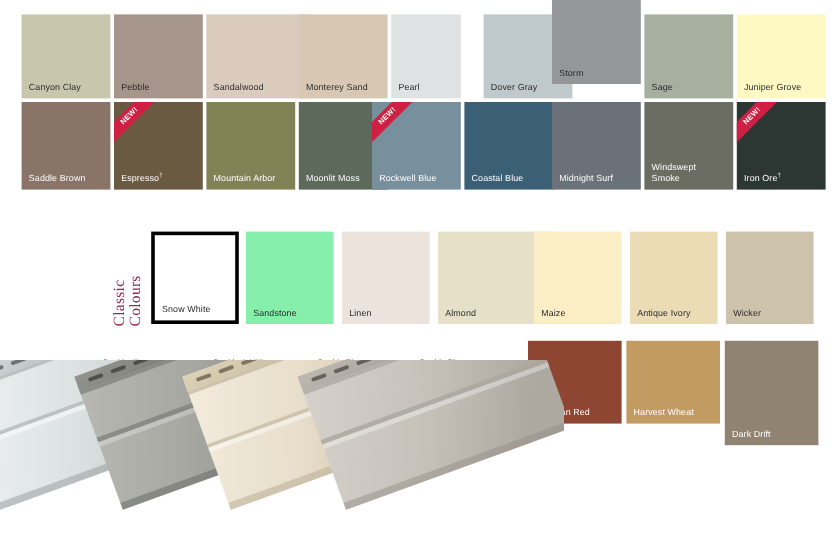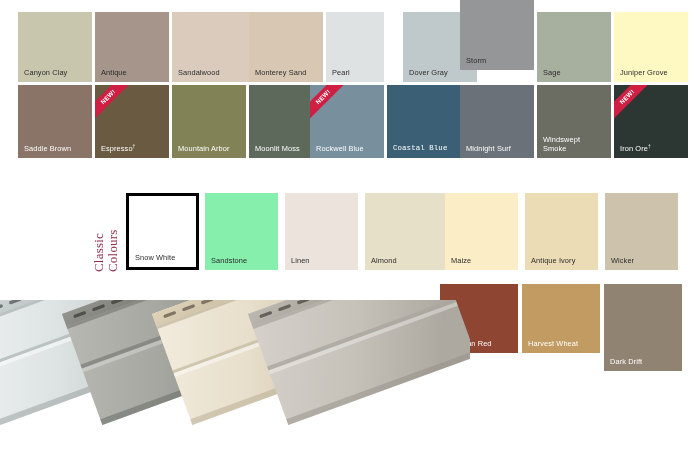--- a/index.html
+++ b/index.html
@@ -89,21 +89,21 @@
 <body>
 
 <div id="stage">
 
   <div>
 
     <div class="swatch light" style="left:18px;top:12px;width:74px;height:70px;background:#c9c6ae;">
       <div class="sw-label">Canyon Clay</div>
     </div>
     <div class="swatch light" style="left:95px;top:12px;width:74px;height:70px;background:#a6958a;">
-      <div class="sw-label">Antique</div>
+      <div class="sw-label">Pebble</div>
     </div>
     <div class="swatch light" style="left:172px;top:12px;width:86px;height:70px;background:#dacbbd;">
       <div class="sw-label">Sandalwood</div>
     </div>
     <div class="swatch light" style="left:249px;top:12px;width:74px;height:70px;background:#d8c8b3;">
       <div class="sw-label">Monterey Sand</div>
     </div>
     <div class="swatch light" style="left:326px;top:12px;width:58px;height:70px;background:#dfe2e3;">
       <div class="sw-label">Pearl</div>
     </div>
@@ -138,21 +138,21 @@
       <div class="sw-label">Moonlit Moss</div>
     </div>
 
     <div class="swatch" style="left:310px;top:85px;width:74px;height:73px;background:#78909d;">
       <div class="newflag">
         <div class="band">NEW!</div>
       </div>
       <div class="sw-label">Rockwell Blue</div>
     </div>
 
-    <div class="swatch" style="left:387px;top:85px;width:74px;height:73px;background:#3b6076;font-family:Liberation Mono, monospace;">
+    <div class="swatch" style="left:387px;top:85px;width:74px;height:73px;background:#3b6076;">
       <div class="sw-label">Coastal Blue</div>
     </div>
     <div class="swatch" style="left:460px;top:85px;width:74px;height:73px;background:#6b7179;">
       <div class="sw-label">Midnight Surf</div>
     </div>
     <div class="swatch" style="left:537px;top:85px;width:74px;height:73px;background:#6b6d62;">
       <div class="sw-label">Windswept
 Smoke</div>
     </div>
 

